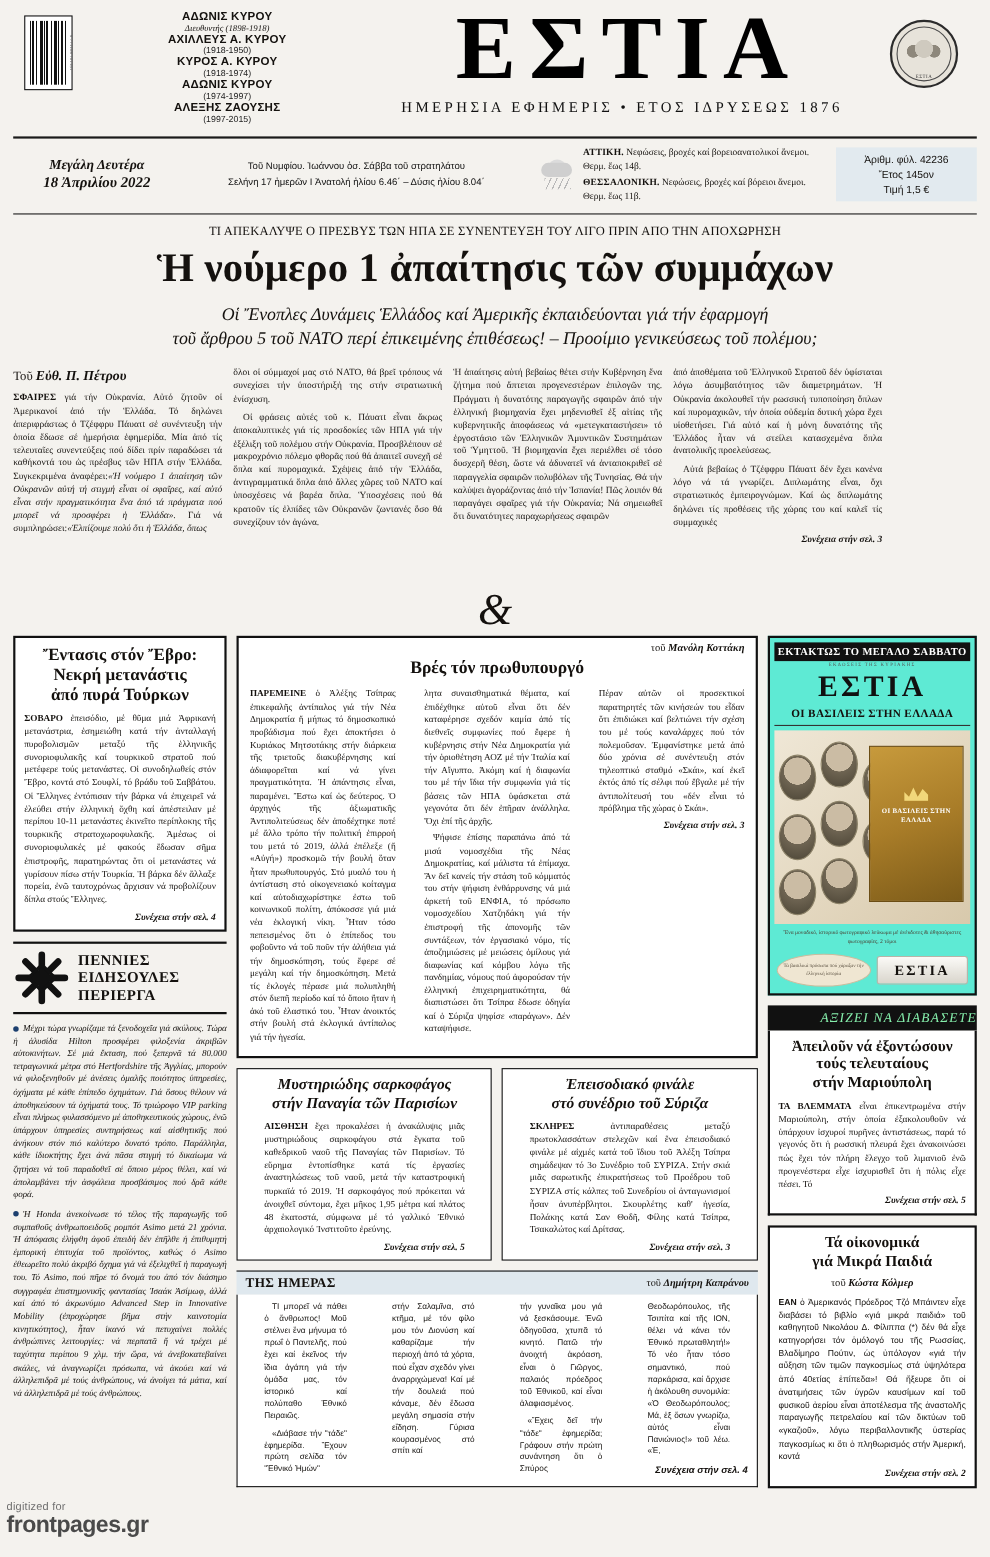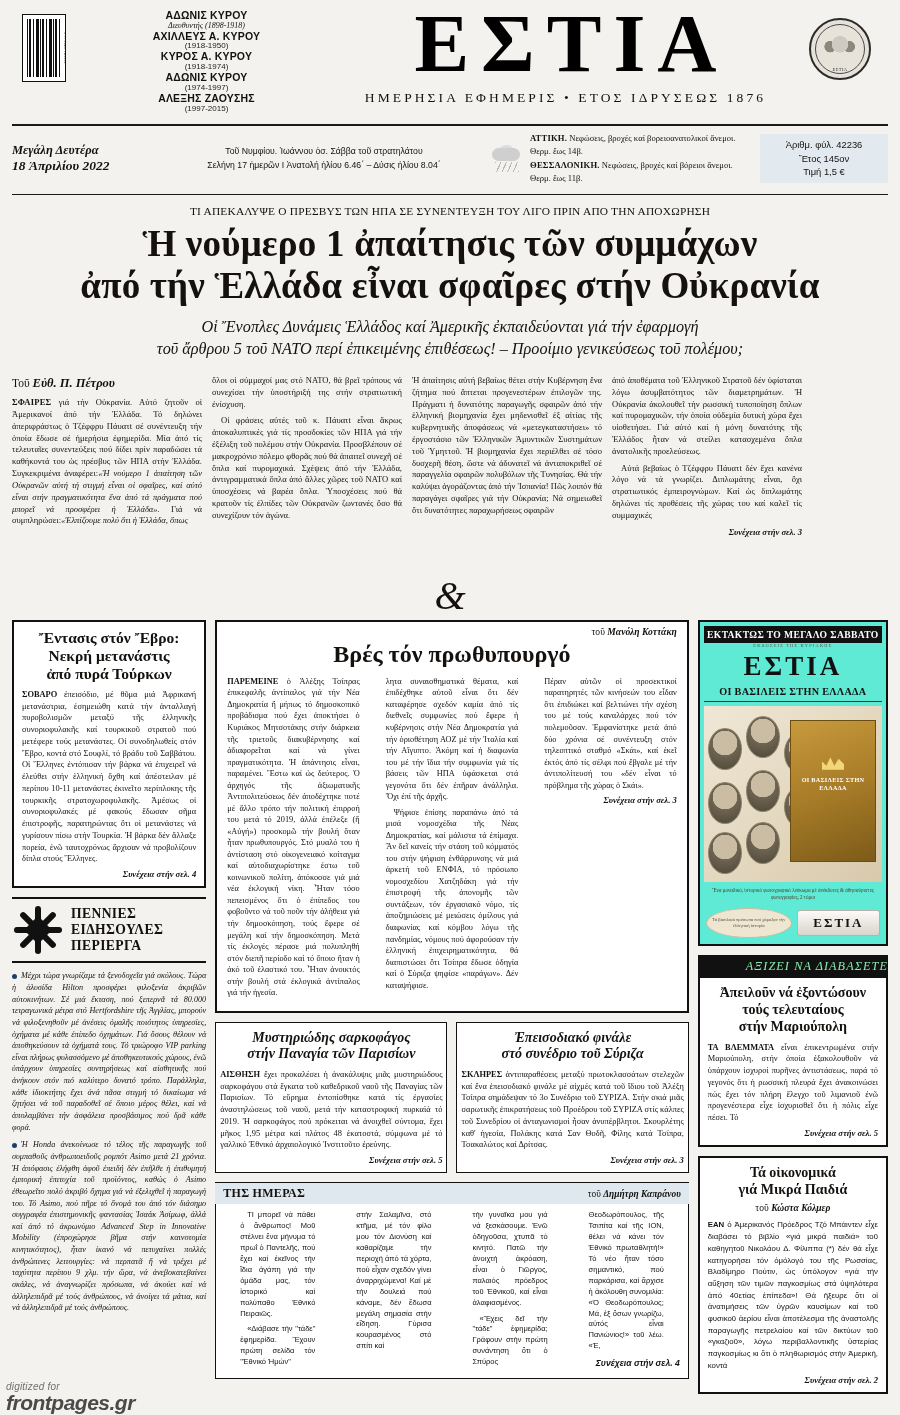--- a/index.html
+++ b/index.html
@@ -66,21 +66,21 @@
   }
   .seal .stxt{
     position:absolute; left:0; right:0; bottom:6px; text-align:center;
     font-size:4.5px; letter-spacing:.4px; color:#333;
   }
 
   .rule-thick { border-top:2px solid #1a1a1a; margin:2px 4px 0 4px; }
 
   
   .datebar { display:flex; align-items:center; padding:6px 4px 5px 4px; gap:10px; }
-  .dateleft { width:152px; font-style:italic; line-height:1.18; }
+  .dateleft { width:152px; text-align:center; font-style:italic; line-height:1.18; }
   .dateleft .d1 { font-size:12.5px; font-weight:bold; }
   .dateleft .d2 { font-size:13.5px; font-weight:bold; }
   .datemid { width:300px; text-align:center; font-family:"Liberation Sans", sans-serif; font-size:8.7px; line-height:1.6; color:#111; }
   .wx { flex:1; display:flex; align-items:center; gap:6px; padding-left:6px;}
   .wx-icon { width:34px; height:28px; position:relative; flex:none; }
   .wx-icon .cloud { position:absolute; left:2px; top:3px; width:28px; height:13px; background:#cfcfcf; border-radius:8px; }
   .wx-icon .cloud2 { position:absolute; left:9px; top:0px; width:15px; height:12px; background:#dcdcdc; border-radius:50%; }
   .wx-icon .rain { position:absolute; left:5px; top:17px; width:24px; height:10px;
     background:repeating-linear-gradient(115deg,#b8b8b8 0 1px, transparent 1px 5px); }
   .wxtext { font-size:8.6px; line-height:1.55; }
@@ -148,27 +148,27 @@
   .rosette .ring { left:14px; top:14px; width:20px; height:20px; border:3px solid #111; background:transparent; border-radius:3px; transform:rotate(45deg); }
   .pennies-title { font-weight:bold; font-size:13.6px; line-height:1.18; letter-spacing:.4px; }
   .pennies-body { font-size:8.2px; line-height:1.42; font-style:italic; text-align:justify; }
   .pennies-body p { margin:0 0 6px; text-indent:0; }
   .bullet { display:inline-block; width:5px; height:5px; border-radius:50%; background:#1c3f6e; margin-right:4px; vertical-align:middle; }
 
   
   .oped { border:2px solid #111; padding:0; background:#fff; position:relative; }
   .oped-bylinebar { text-align:right; padding:4px 10px 2px; font-size:9.6px; }
   .oped-bylinebar i { font-weight:bold; font-style:italic; }
-  .oped-title { text-align:center; font-weight:bold; font-size:24px; padding:2px 0 8px; }
+  .oped-title { text-align:center; font-weight:bold; font-size:16px; padding:2px 0 8px; }
   .oped-cols { display:flex; gap:26px; padding:0 10px 8px; }
   .oped-col { flex:1; font-size:8.3px; line-height:1.39; text-align:justify; }
   .oped-col p { margin:0 0 4px; text-indent:8px; }
 
   .twoup { display:flex; gap:9px; margin-top:9px; }
-  .twoup > div { flex:1; border:1px solid #111; padding:7px 4px; background:#fff; }
+  .twoup > div { flex:1; border:1px solid #111; padding:7px 24px; background:#fff; }
   .twoup h3 { margin:0 0 6px; text-align:center; font-size:14px; font-weight:bold; font-style:italic; line-height:1.18; }
 
   
   .tday-wrap { margin-top:9px; }
   .tday-head { display:flex; justify-content:space-between; align-items:center; background:#dfe8ee; border-top:1px solid #111; padding:3px 8px; }
   .tday-head .lab { font-weight:bold; font-size:12px; letter-spacing:.3px; }
   .tday-head .au { font-size:9.4px; }
   .tday-head .au i { font-weight:bold; font-style:italic; }
   .tday-body { border:1px solid #111; border-top:0; padding:6px 8px 5px; background:#fff; }
   .tday-title { text-align:center; font-weight:bold; font-style:italic; font-size:18px; margin-bottom:5px; }
@@ -207,21 +207,21 @@
     font-weight:bold; font-size:13px; letter-spacing:2px; }
 
   .sec-head { background:#111; color:#86efac; text-align:right; font-size:12.2px; letter-spacing:1.1px; padding:4px 0; margin-top:9px;font-style:italic; }
   .rbox { border:2px solid #111; border-top:0; padding:7px 8px; background:#fff; }
   .rbox h3 { margin:0 0 6px; text-align:center; font-weight:bold; font-size:14px; line-height:1.2; }
   .rbox .au { text-align:center; font-size:9.6px; margin:-2px 0 6px; }
   .rbox .au i { font-weight:bold; font-style:italic; }
   .body-sans { font-family:"Liberation Sans", sans-serif; font-size:7.8px; line-height:1.5; text-align:justify; }
   .body-sans p { margin:0 0 4px; text-indent:0; }
 
-  .watermark { position:absolute; left:6px; bottom:2px; line-height:1;font-style:italic; }
+  .watermark { position:absolute; left:6px; bottom:18px; line-height:1; }
   .wm1 { font-family:"Liberation Sans", sans-serif; font-size:10px; color:#6f6f6f; letter-spacing:.2px; }
   .wm2 { font-family:"Liberation Sans", sans-serif; font-weight:bold; font-size:21px; color:#4a4a4a; letter-spacing:-.5px; }
 </style>
 </head>
 <body>
 
 <div class="page">
 
   <div class="masthead">
     <div class="barcode-wrap">
@@ -287,21 +287,20 @@
       <div>Ἔτος 145ον</div>
       <div>Τιμή 1,5 €</div>
     </div>
   </div>
 
   <div class="rule-hair"></div>
 
   <div class="kicker">ΤΙ ΑΠΕΚΑΛΥΨΕ Ο ΠΡΕΣΒΥΣ ΤΩΝ ΗΠΑ ΣΕ ΣΥΝΕΝΤΕΥΞΗ ΤΟΥ ΛΙΓΟ ΠΡΙΝ ΑΠΟ ΤΗΝ ΑΠΟΧΩΡΗΣΗ</div>
   <div class="headline">
     <div>Ἡ νούμερο 1 ἀπαίτησις τῶν συμμάχων</div>
-    <div>ἀπό τήν Ἑλλάδα εἶναι σφαῖρες στήν Οὐκρανία</div>
   </div>
   <div class="deck">
     <div>Οἱ Ἔνοπλες Δυνάμεις Ἑλλάδος καί Ἀμερικῆς ἐκπαιδεύονται γιά τήν ἐφαρμογή</div>
     <div>τοῦ ἄρθρου 5 τοῦ ΝΑΤΟ περί ἐπικειμένης ἐπιθέσεως! – Προοίμιο γενικεύσεως τοῦ πολέμου;</div>
   </div>
 
   <div class="topstory">
     <div class="tcol">
       <div class="byline">
         <span>Τοῦ</span>

